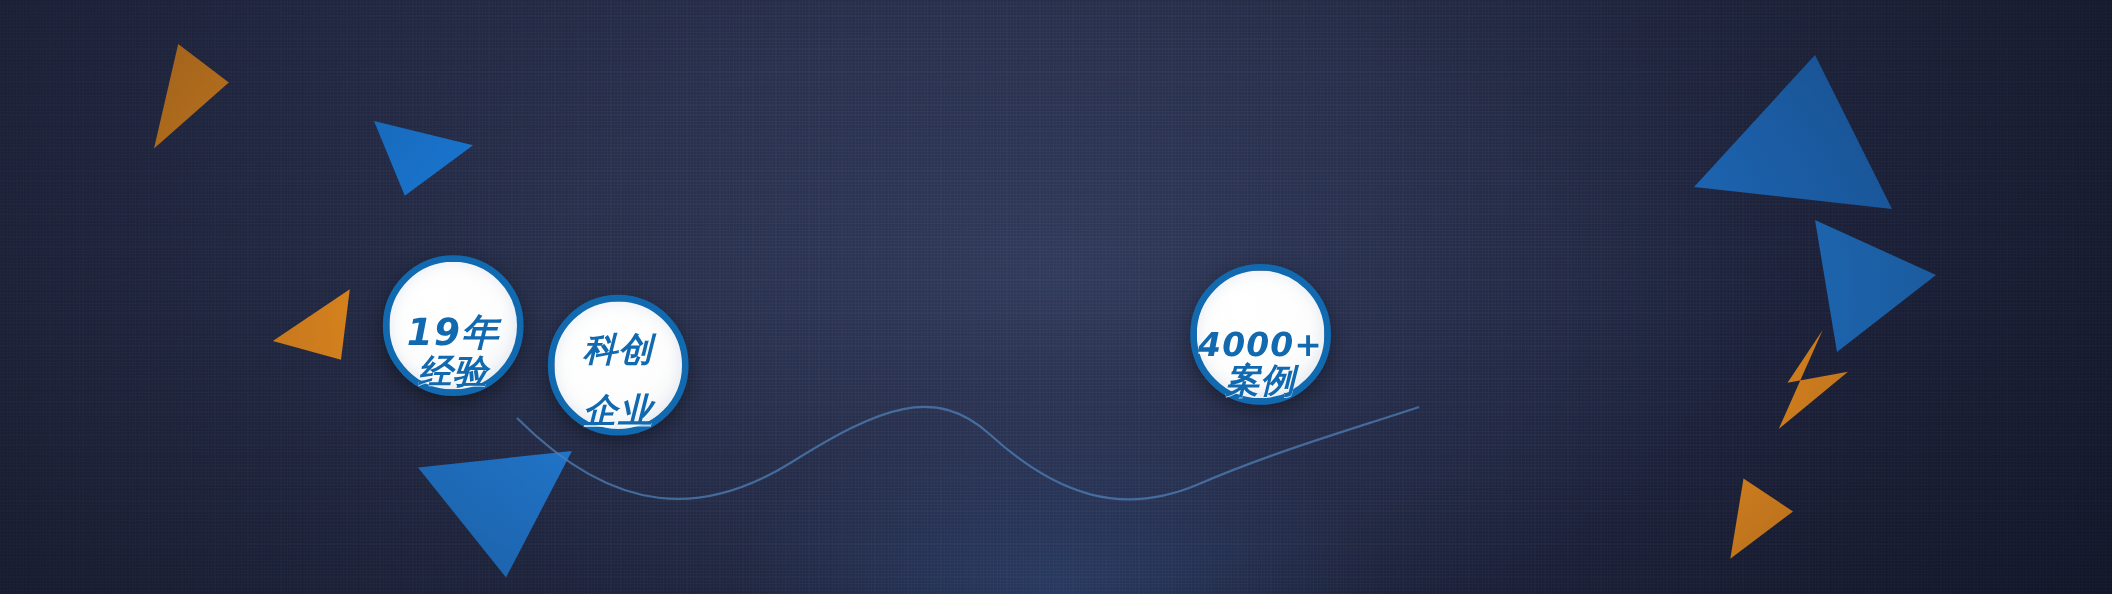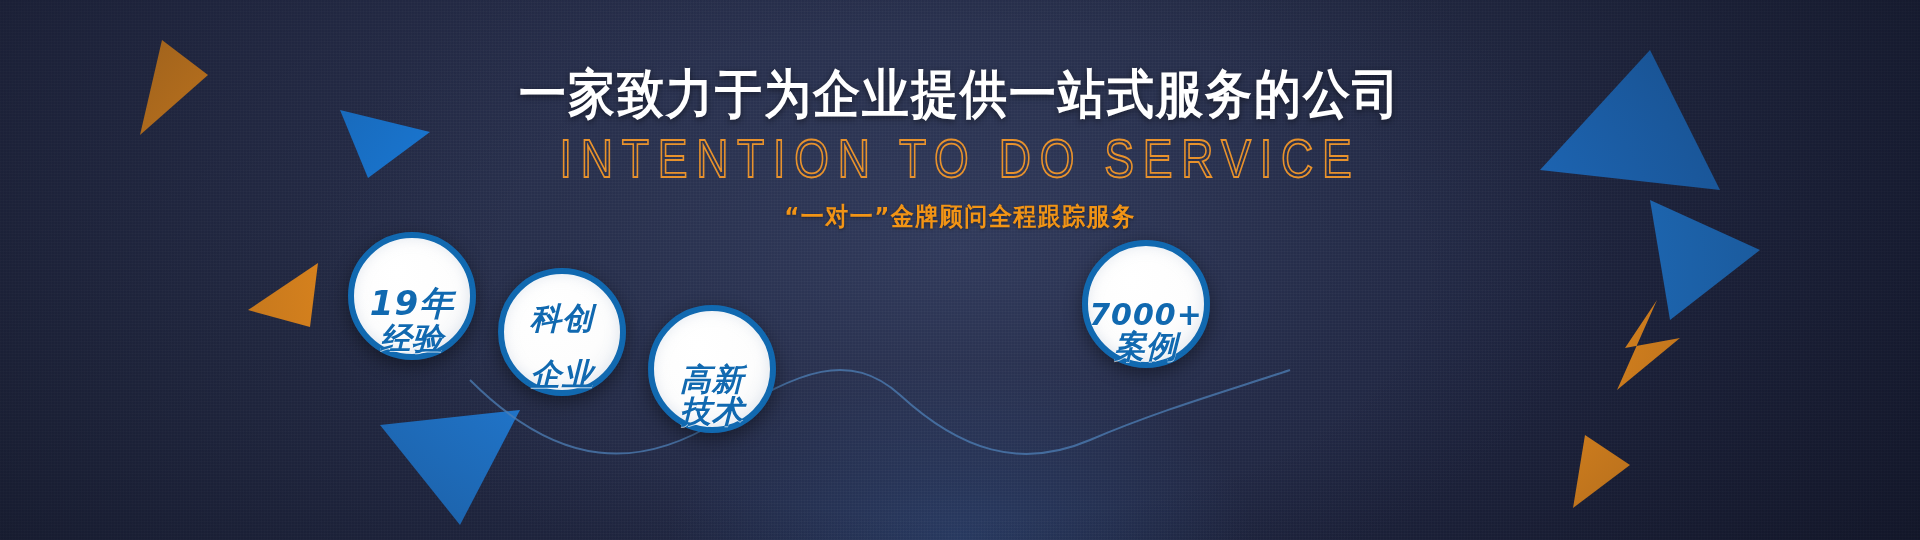--- a/index.html
+++ b/index.html
@@ -139,46 +139,37 @@
   </svg>
 
   <svg class="tri" style="left:1555px; top:430px;" width="90" height="90" viewBox="0 0 90 90">
     <polygon points="30,5 75,35 18,78" fill="#f7941e"></polygon>
   </svg>
 
   <svg class="connector" viewBox="0 0 1920 540">
     <path d="M470,380 C560,470 640,470 720,420 C800,370 850,350 900,395 C960,450 1020,470 1090,440 C1160,410 1230,390 1290,370" fill="none" stroke="#4d7fb5" stroke-width="2" opacity="0.75"></path>
   </svg>
 
-  <div class="headline-block">
-    <div class="main-title">一家致力于为企业提供一站式服务的公司</div>
-    <div class="eng-title">INTENTION TO DO SERVICE</div>
-    <div class="sub-title">“一对一”金牌顾问全程跟踪服务</div>
-  </div>
 
   <div class="badges">
 
     <div class="badge" style="left:348px; top:232px; width:128px; height:128px;">
       <span class="line" style="font-size:34px;">19年</span>
       <span class="line" style="font-size:31px;">经验</span>
     </div>
 
     <div class="badge" style="left:498px; top:268px; width:128px; height:128px;gap:24px;">
       <span class="line" style="font-size:31px;">科创</span>
       <span class="line" style="font-size:31px;">企业</span>
     </div>
 
-    <div class="badge" style="left:648px; top:305px; width:128px; height:128px;">
-      <span class="line" style="font-size:31px;">高新</span>
-      <span class="line" style="font-size:31px;">技术</span>
-    </div>
 
 
 
     <div class="badge" style="left:1082px; top:240px; width:128px; height:128px;">
-      <span class="line" style="font-size:30px;">7000+</span>
+      <span class="line" style="font-size:30px;">4000+</span>
       <span class="line" style="font-size:31px;">案例</span>
     </div>
 
   </div>
 
   <div class="vignette"></div>
 </div>
 
 </body></html>

